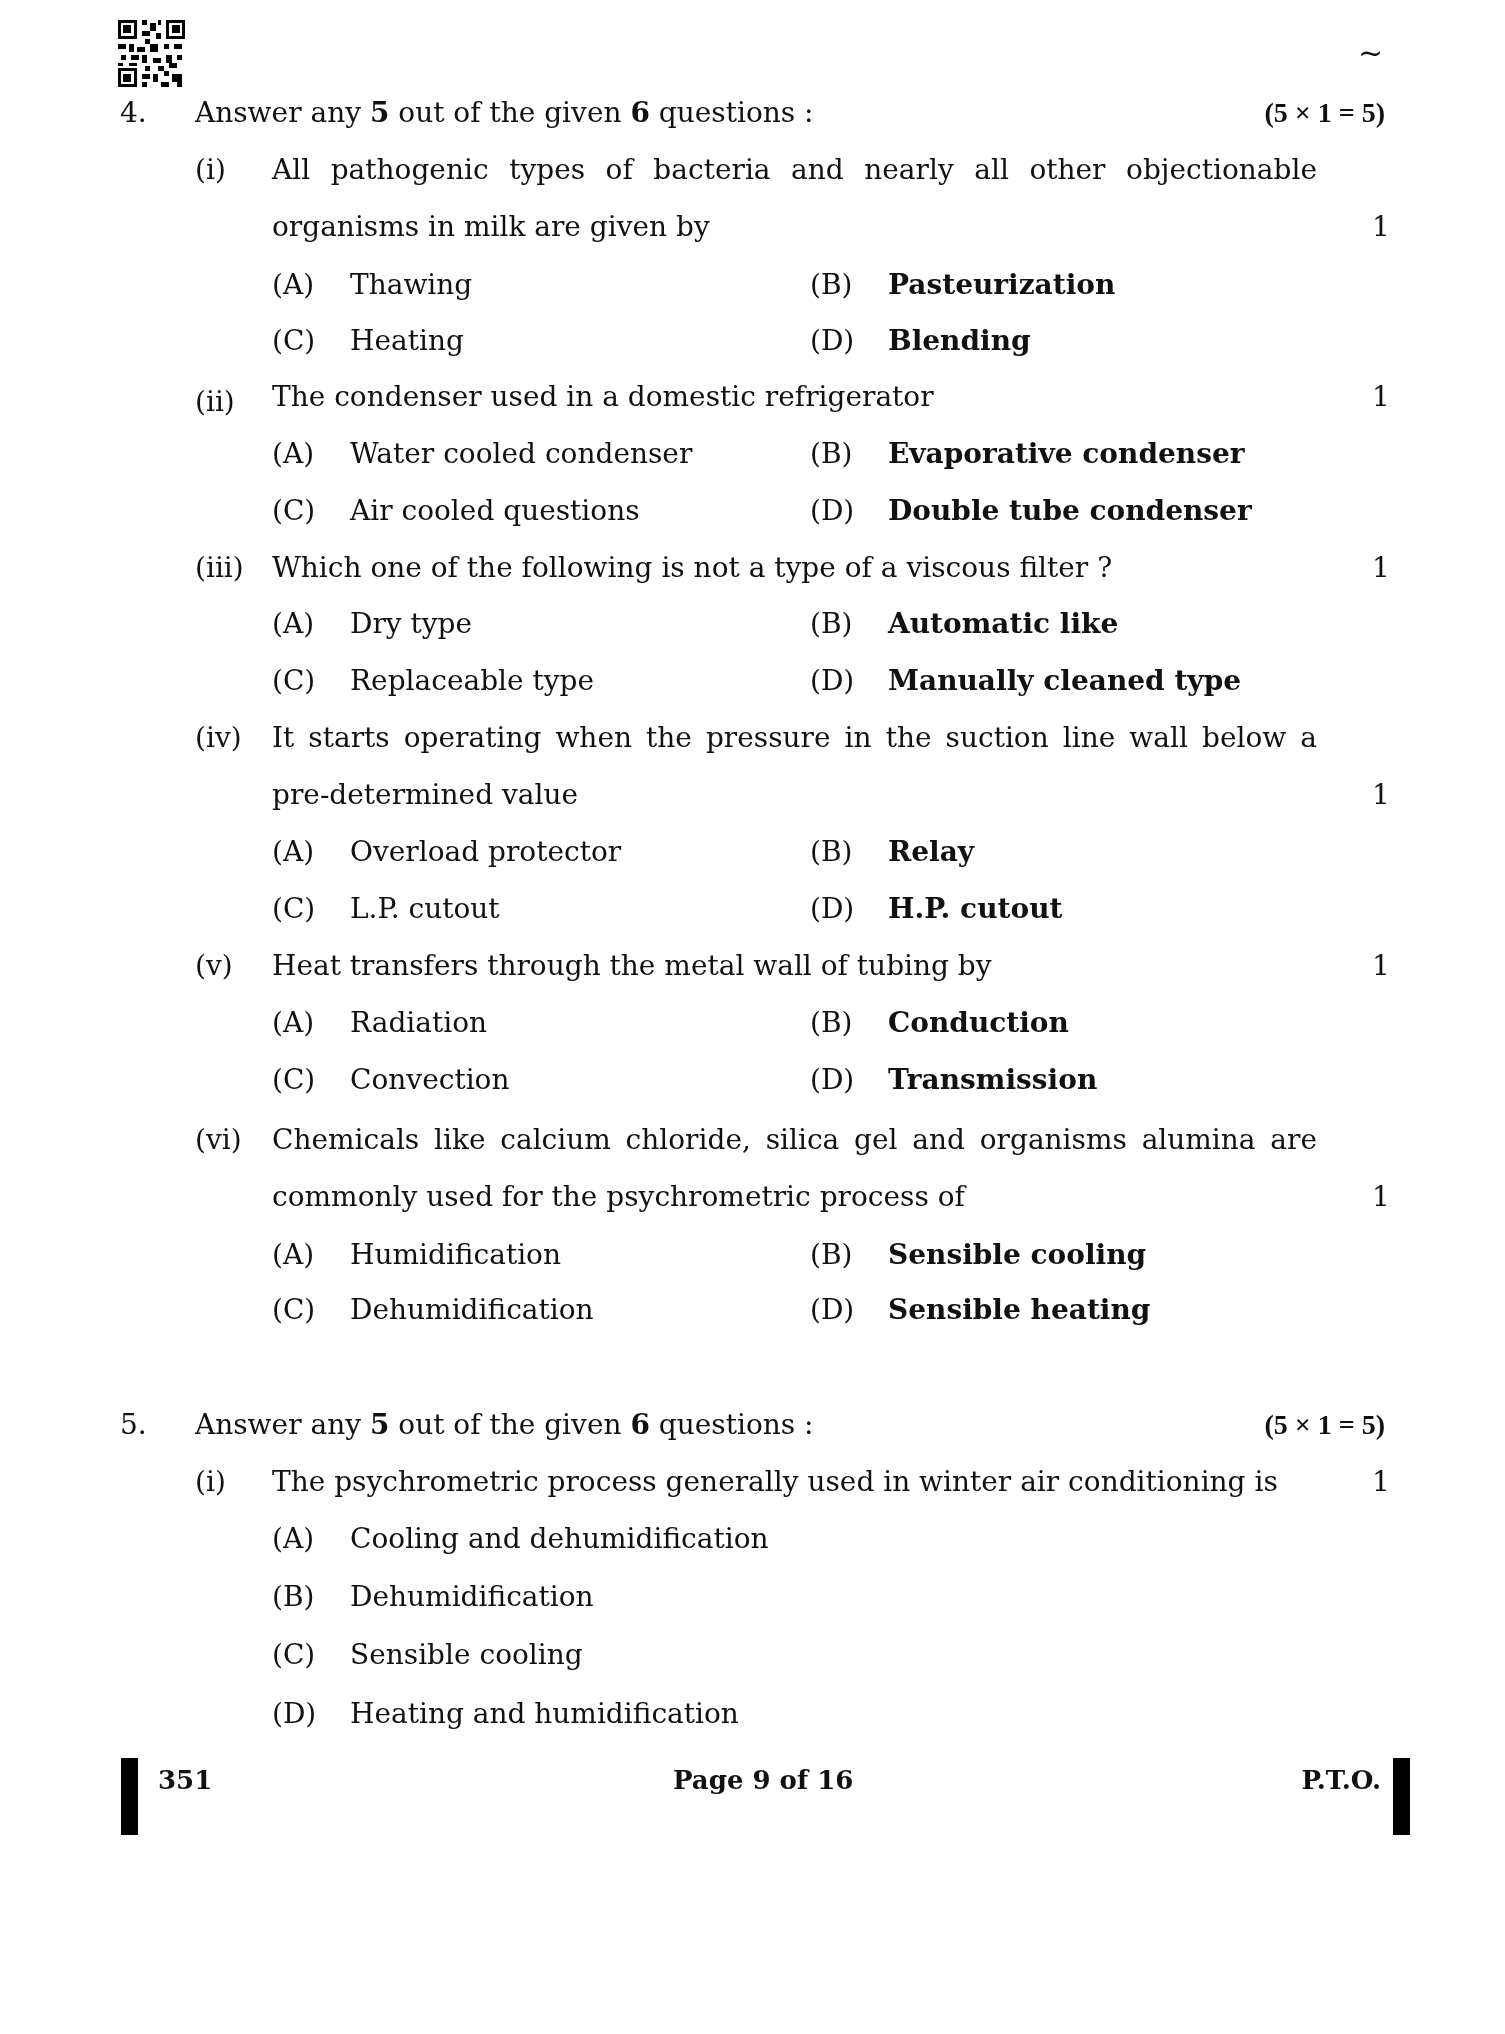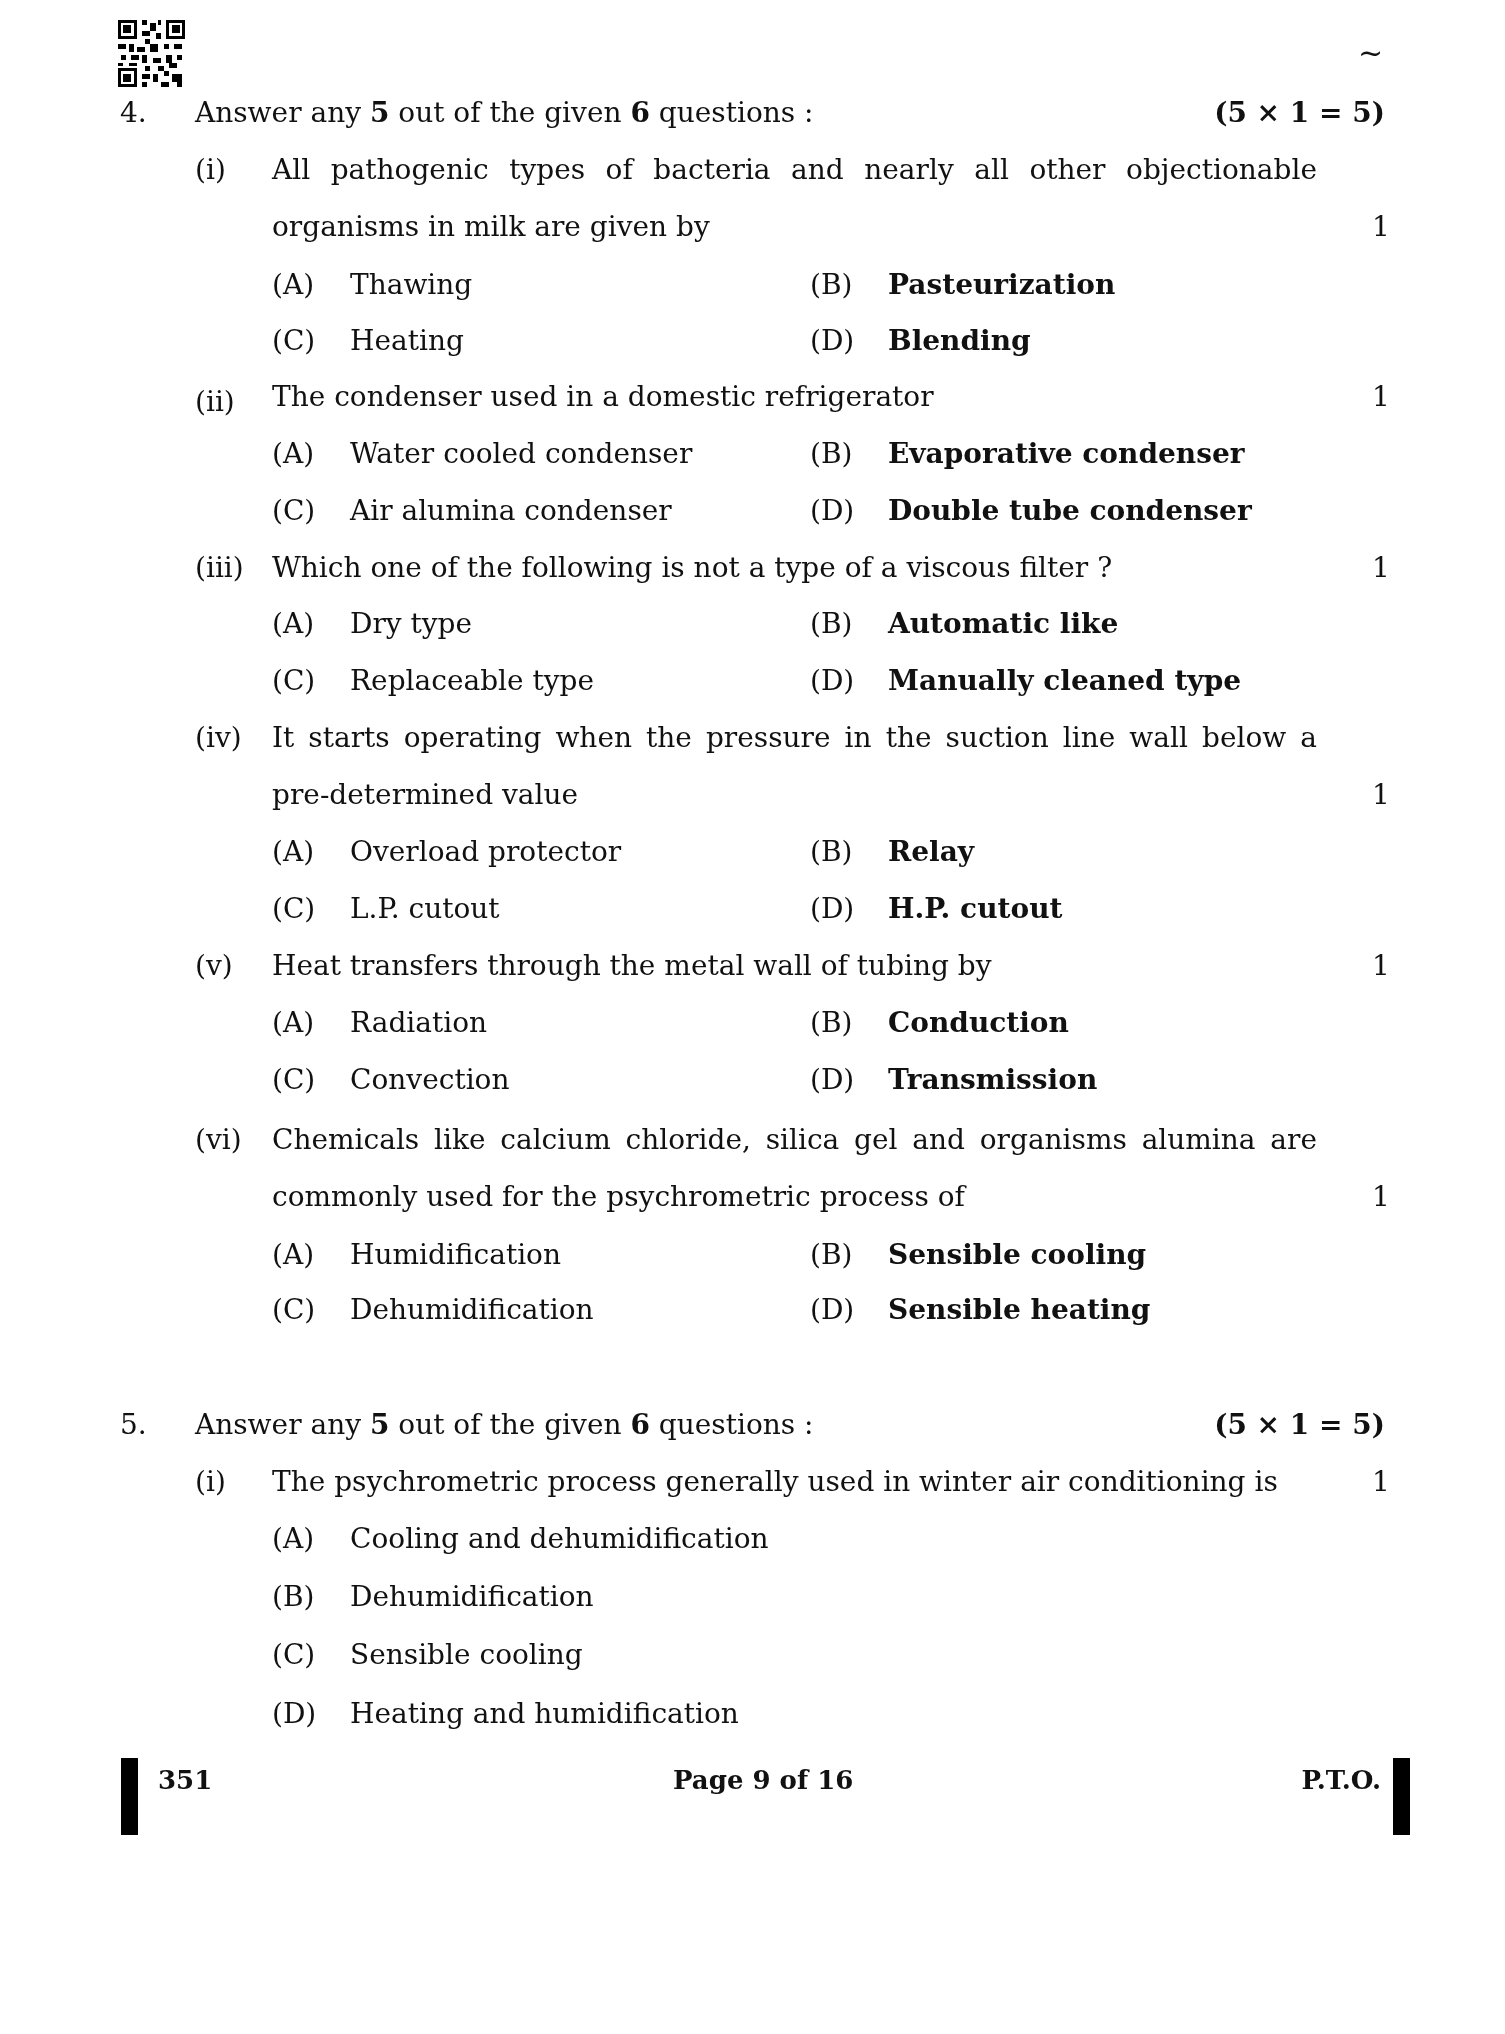--- a/index.html
+++ b/index.html
@@ -6,21 +6,21 @@
   body {
     width: 1505px; height: 2034px; position: relative; overflow: hidden;
     font-family: "DejaVu Serif", "Liberation Serif", serif;
     color: #111111;
   }
   .abs { position: absolute; white-space: nowrap; }
   .txt { font-size: 28px; line-height: 34px; }
   .bold { font-weight: bold; }
   .qr { position: absolute; left: 118px; top: 20px; width: 67px; height: 67px; }
   .tilde { position: absolute; left: 1358px; top: 38px; font-size: 30px; line-height: 30px; }
-  .marks { position: absolute; right: 120px; text-align: center; }
+  .marks { position: absolute; right: 120px; text-align: center; font-family: Liberation Serif, serif; }
   .one { position: absolute; left: 1372px; }
   .qnum { position: absolute; left: 120px; }
   .qhead { position: absolute; left: 195px; }
   .sub { position: absolute; left: 195px; }
   .qtext { position: absolute; left: 272px; }
   .qtext.just { width: 1045px; text-align: justify; text-align-last: justify; }
   .optA { position: absolute; left: 272px; }
   .optAt { position: absolute; left: 350px; }
   .optB { position: absolute; left: 810px; }
   .optBt { position: absolute; left: 888px; font-weight: bold; }
@@ -94,21 +94,21 @@
 <div class="abs txt optBt" style="top:324px">Blending</div>
 
 <div class="abs txt sub" style="top:385px">(ii)</div>
 <div class="abs txt qtext" style="top:380px">The condenser used in a domestic refrigerator</div>
 <div class="abs txt one" style="top:380px">1</div>
 <div class="abs txt optA" style="top:437px">(A)</div>
 <div class="abs txt optAt" style="top:437px">Water cooled condenser</div>
 <div class="abs txt optB" style="top:437px">(B)</div>
 <div class="abs txt optBt" style="top:437px">Evaporative condenser</div>
 <div class="abs txt optA" style="top:494px">(C)</div>
-<div class="abs txt optAt" style="top:494px">Air alumina condenser</div>
+<div class="abs txt optAt" style="top:494px">Air cooled questions</div>
 <div class="abs txt optB" style="top:494px">(D)</div>
 <div class="abs txt optBt" style="top:494px">Double tube condenser</div>
 
 <div class="abs txt sub" style="top:551px">(iii)</div>
 <div class="abs txt qtext" style="top:551px">Which one of the following is not a type of a viscous filter ?</div>
 <div class="abs txt one" style="top:551px">1</div>
 <div class="abs txt optA" style="top:607px">(A)</div>
 <div class="abs txt optAt" style="top:607px">Dry type</div>
 <div class="abs txt optB" style="top:607px">(B)</div>
 <div class="abs txt optBt" style="top:607px">Automatic like</div>

